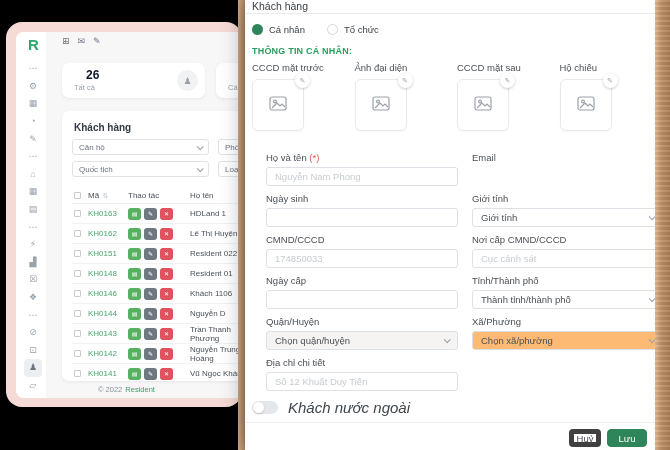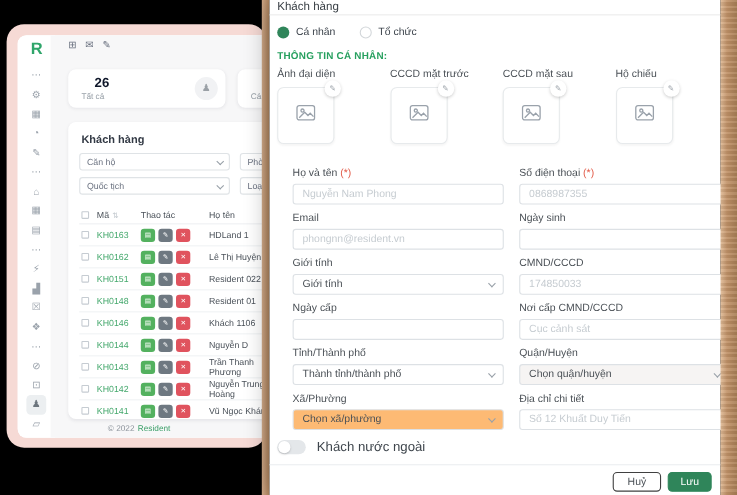--- a/index.html
+++ b/index.html
@@ -71,24 +71,24 @@
   .f-label .req{color:#e25c4a;}
   .control{position:relative;width:100%;height:19px;border:1px solid #dde1e5;border-radius:3px;background:#fff;font-size:9.5px;color:#4a5056;display:flex;align-items:center;padding:0 8px;}
   input.control{outline:none;}
   input.control::placeholder{color:#c6ccd1;opacity:1;}
   .control.sel .chev{margin-left:auto;}
   .control.dis1{background:#f6f4f3;}
   .control.dis2{background:#fdba74;}
   .toggle-row{position:absolute;left:7px;top:399px;display:flex;align-items:center;gap:10px;}
   .tog{width:26px;height:13px;border-radius:7px;background:#e4e7ea;position:relative;}
   .tog .knob{position:absolute;left:1px;top:1px;width:11px;height:11px;border-radius:50%;background:#fff;box-shadow:0 1px 2px rgba(0,0,0,.2);}
-  .tog-label{font-size:12px;color:#3f464d;}
+  .tog-label{font-size:15px;color:#3f464d;font-style:italic;}
   .modal-footer{position:absolute;left:0;right:0;bottom:0;height:28px;border-top:1px solid #eceef0;}
   .btn{position:absolute;top:6px;height:18px;border-radius:4px;font-size:9.5px;display:flex;align-items:center;justify-content:center;cursor:default;}
-  .btn.cancel{right:54px;width:44px;background:#fff;border:1px solid #404040;color:#4a5056;}
+  .btn.cancel{right:54px;width:32px;background:#fff;border:5px solid #404040;color:#4a5056;}
   .btn.save{right:8px;width:40px;background:#2f855a;border:1px solid #2f855a;color:#fff;}
 </style>
 </head>
 <body>
 
 <div class="stage">
 
   <div class="bg-card"></div>
 
   <div class="app">
@@ -288,32 +288,32 @@
       <div class="radio">
         <span class="rdot off"></span>
         <span>Tổ chức</span>
       </div>
     </div>
 
     <div class="section-title">THÔNG TIN CÁ NHÂN:</div>
 
     <div class="uploads" id="uploads">
         <div class="upload">
-          <div class="up-label">Ảnh đại diện</div>
+          <div class="up-label">CCCD mặt trước</div>
           <div class="up-box">
             <span><svg width="18" height="15" viewBox="0 0 18 15" fill="none" stroke="#9aa2ab" stroke-width="1.2">
                 <rect x="1" y="1" width="16" height="13" rx="2"></rect>
                 <circle cx="6" cy="5.5" r="1.4"></circle>
                 <path d="M3 12 L8 7 L11 10 L13 8 L16 11"></path>
               </svg></span>
             <div class="pencil">✎</div>
           </div>
         </div>
         <div class="upload">
-          <div class="up-label">CCCD mặt trước</div>
+          <div class="up-label">Ảnh đại diện</div>
           <div class="up-box">
             <span><svg width="18" height="15" viewBox="0 0 18 15" fill="none" stroke="#9aa2ab" stroke-width="1.2">
                 <rect x="1" y="1" width="16" height="13" rx="2"></rect>
                 <circle cx="6" cy="5.5" r="1.4"></circle>
                 <path d="M3 12 L8 7 L11 10 L13 8 L16 11"></path>
               </svg></span>
             <div class="pencil">✎</div>
           </div>
         </div>
         <div class="upload">
@@ -339,49 +339,44 @@
           </div>
         </div>
       </div>
 
     <div class="form" id="formFields">
         <div class="field">
           <div class="f-label">Họ và tên<span class="req"> (*)</span></div>
           <input class="control" type="text" placeholder="Nguyễn Nam Phong" style="">
         </div>
         <div class="field">
-          <div class="f-label">Số điện thoại<span class="req"> (*)</span></div>
-          <input class="control" type="text" placeholder="0868987355" style="">
-        </div>
-        <div class="field">
           <div class="f-label">Email</div>
-          <input class="control" type="text" placeholder="phongnn@resident.vn" style="">
         </div>
         <div class="field">
           <div class="f-label">Ngày sinh</div>
           <input class="control" type="text" placeholder="" style="">
         </div>
         <div class="field">
           <div class="f-label">Giới tính</div>
           <div class="control sel">
             <span>Giới tính</span>
             <span class="chev"></span>
           </div>
         </div>
         <div class="field">
           <div class="f-label">CMND/CCCD</div>
           <input class="control" type="text" placeholder="174850033" style="">
         </div>
         <div class="field">
+          <div class="f-label">Nơi cấp CMND/CCCD</div>
+          <input class="control" type="text" placeholder="Cục cảnh sát" style="">
+        </div>
+        <div class="field">
           <div class="f-label">Ngày cấp</div>
           <input class="control" type="text" placeholder="" style="">
-        </div>
-        <div class="field">
-          <div class="f-label">Nơi cấp CMND/CCCD</div>
-          <input class="control" type="text" placeholder="Cục cảnh sát" style="">
         </div>
         <div class="field">
           <div class="f-label">Tỉnh/Thành phố</div>
           <div class="control sel">
             <span>Thành tỉnh/thành phố</span>
             <span class="chev"></span>
           </div>
         </div>
         <div class="field">
           <div class="f-label">Quận/Huyện</div>

